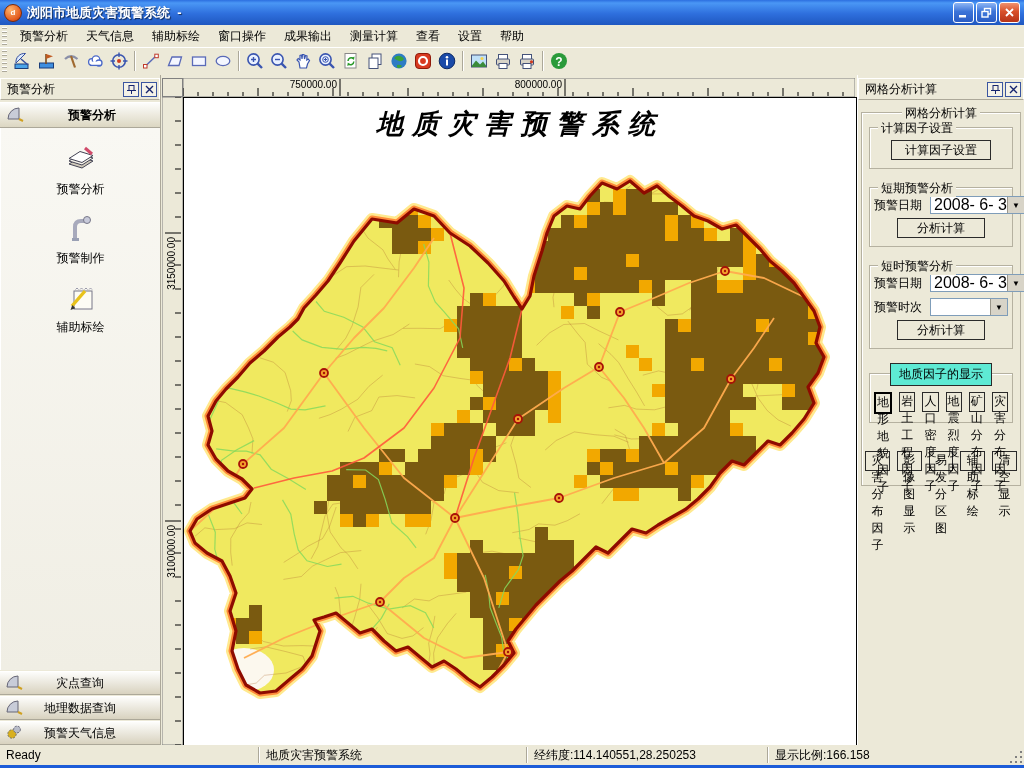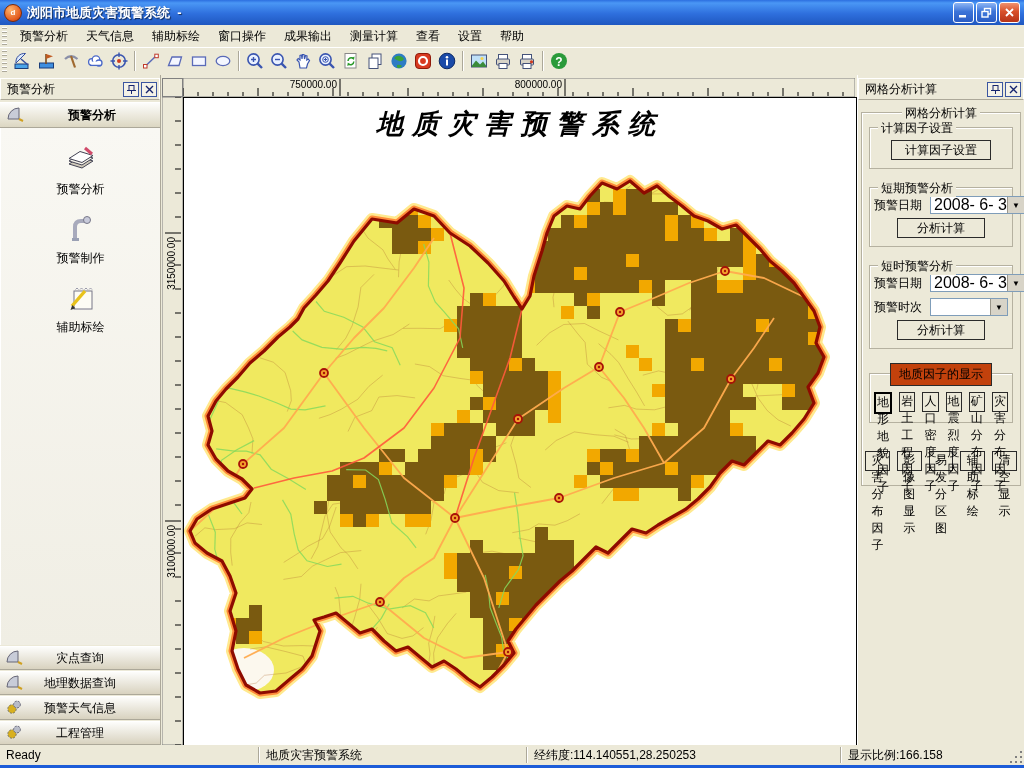--- a/index.html
+++ b/index.html
@@ -85,21 +85,21 @@
     font-family:inherit;font-size:12px;padding:0;cursor:default;}
   .xp-btn.default{border:2px solid #000;height:22px;width:102px;}
   .combo-row{display:flex;align-items:center;margin:6px 0 2px;}
   .combo-row .clabel{width:56px;flex:0 0 auto;}
   .combo{flex:1;height:18px;background:#fff;border:1px solid #7f9db9;display:flex;align-items:center;
     box-sizing:border-box;}
   .combo .cval{flex:1;padding-left:3px;font-size:16px;white-space:nowrap;overflow:hidden;}
   .combo .carrow{width:16px;height:100%;background:#d8d4c8;border-left:1px solid #9a968a;
     display:flex;align-items:center;justify-content:center;font-size:8px;color:#000;}
   .factor-legend{position:absolute;top:-11px;left:50%;transform:translateX(-50%);
-    background:#c2410c;border:1px solid #2a2a2a;padding:2px 8px;white-space:nowrap;}
+    background:#5eead4;border:1px solid #2a2a2a;padding:2px 8px;white-space:nowrap;}
   .btn-stack{display:flex;flex-direction:row;gap:7px;padding-top:6px;}
 
   
   .statusbar{position:absolute;left:0;top:745px;width:1024px;height:20px;background:#ece9d8;
     display:flex;align-items:stretch;font-size:12px;}
   .sb-field{display:flex;align-items:center;padding-left:6px;box-sizing:border-box;white-space:nowrap;}
   .sb-sep{width:1px;background:#aca899;border-right:1px solid #fff;margin:2px 0;}
   .sb-grip{position:absolute;right:1px;bottom:1px;width:13px;height:13px;
     background:
       radial-gradient(circle at 11px 11px,#808080 1.3px,transparent 1.5px),
@@ -376,27 +376,20 @@
                 <line x1="13" y1="13" x2="17" y2="15" stroke="#d0a020" stroke-width="2"></line>
               </svg></span>
           <span class="gb-label">地理数据查询</span>
         </div>
         <div class="groupbar">
           <span class="gb-icon"><svg width="18" height="16">
                 <circle cx="7" cy="10" r="4.2" fill="#d8b020" stroke="#776" stroke-dasharray="2 1.3"></circle>
                 <circle cx="12" cy="5.5" r="3.4" fill="#b8bcc8" stroke="#667" stroke-dasharray="2 1.3"></circle>
               </svg></span>
           <span class="gb-label">预警天气信息</span>
-        </div>
-        <div class="groupbar">
-          <span class="gb-icon"><svg width="18" height="16">
-                <circle cx="7" cy="10" r="4.2" fill="#d8b020" stroke="#776" stroke-dasharray="2 1.3"></circle>
-                <circle cx="12" cy="5.5" r="3.4" fill="#b8bcc8" stroke="#667" stroke-dasharray="2 1.3"></circle>
-              </svg></span>
-          <span class="gb-label">工程管理</span>
         </div>
       </div>
     </div>
 
     <div class="maparea">
       <div class="ruler-corner"></div>
       <svg class="hruler" width="672" height="19">
           <rect x="0" y="0" width="672" height="19" fill="#ece9d8" stroke="#808080" stroke-width="1"></rect>
           <line x1="0" y1="10" x2="0" y2="18" stroke="#000" stroke-width="1"></line>
           <line x1="15" y1="14" x2="15" y2="18" stroke="#000" stroke-width="1"></line>
@@ -1227,19 +1220,19 @@
         </div>
       </div>
     </div>
   </div>
 
   <div class="statusbar">
     <div class="sb-field" style="width:258px">Ready</div>
     <div class="sb-sep"></div>
     <div class="sb-field" style="width:266px">地质灾害预警系统</div>
     <div class="sb-sep"></div>
-    <div class="sb-field" style="width:312px">经纬度:114.140551,28.250253</div>
+    <div class="sb-field" style="width:239px">经纬度:114.140551,28.250253</div>
     <div class="sb-sep"></div>
     <div class="sb-field" style="flex:1">显示比例:166.158</div>
     <div class="sb-grip"></div>
   </div>
   <div class="bottomedge"></div>
 </div>
 
 </body></html>

